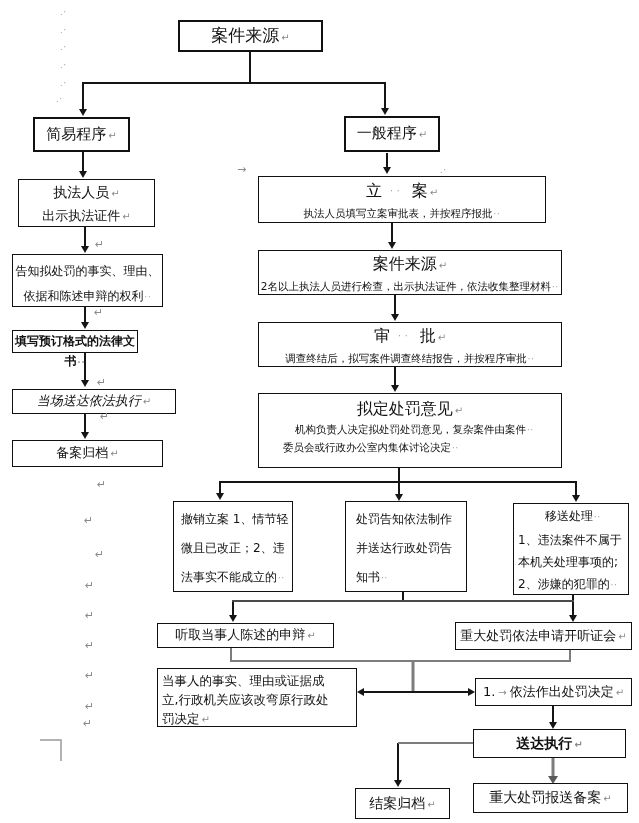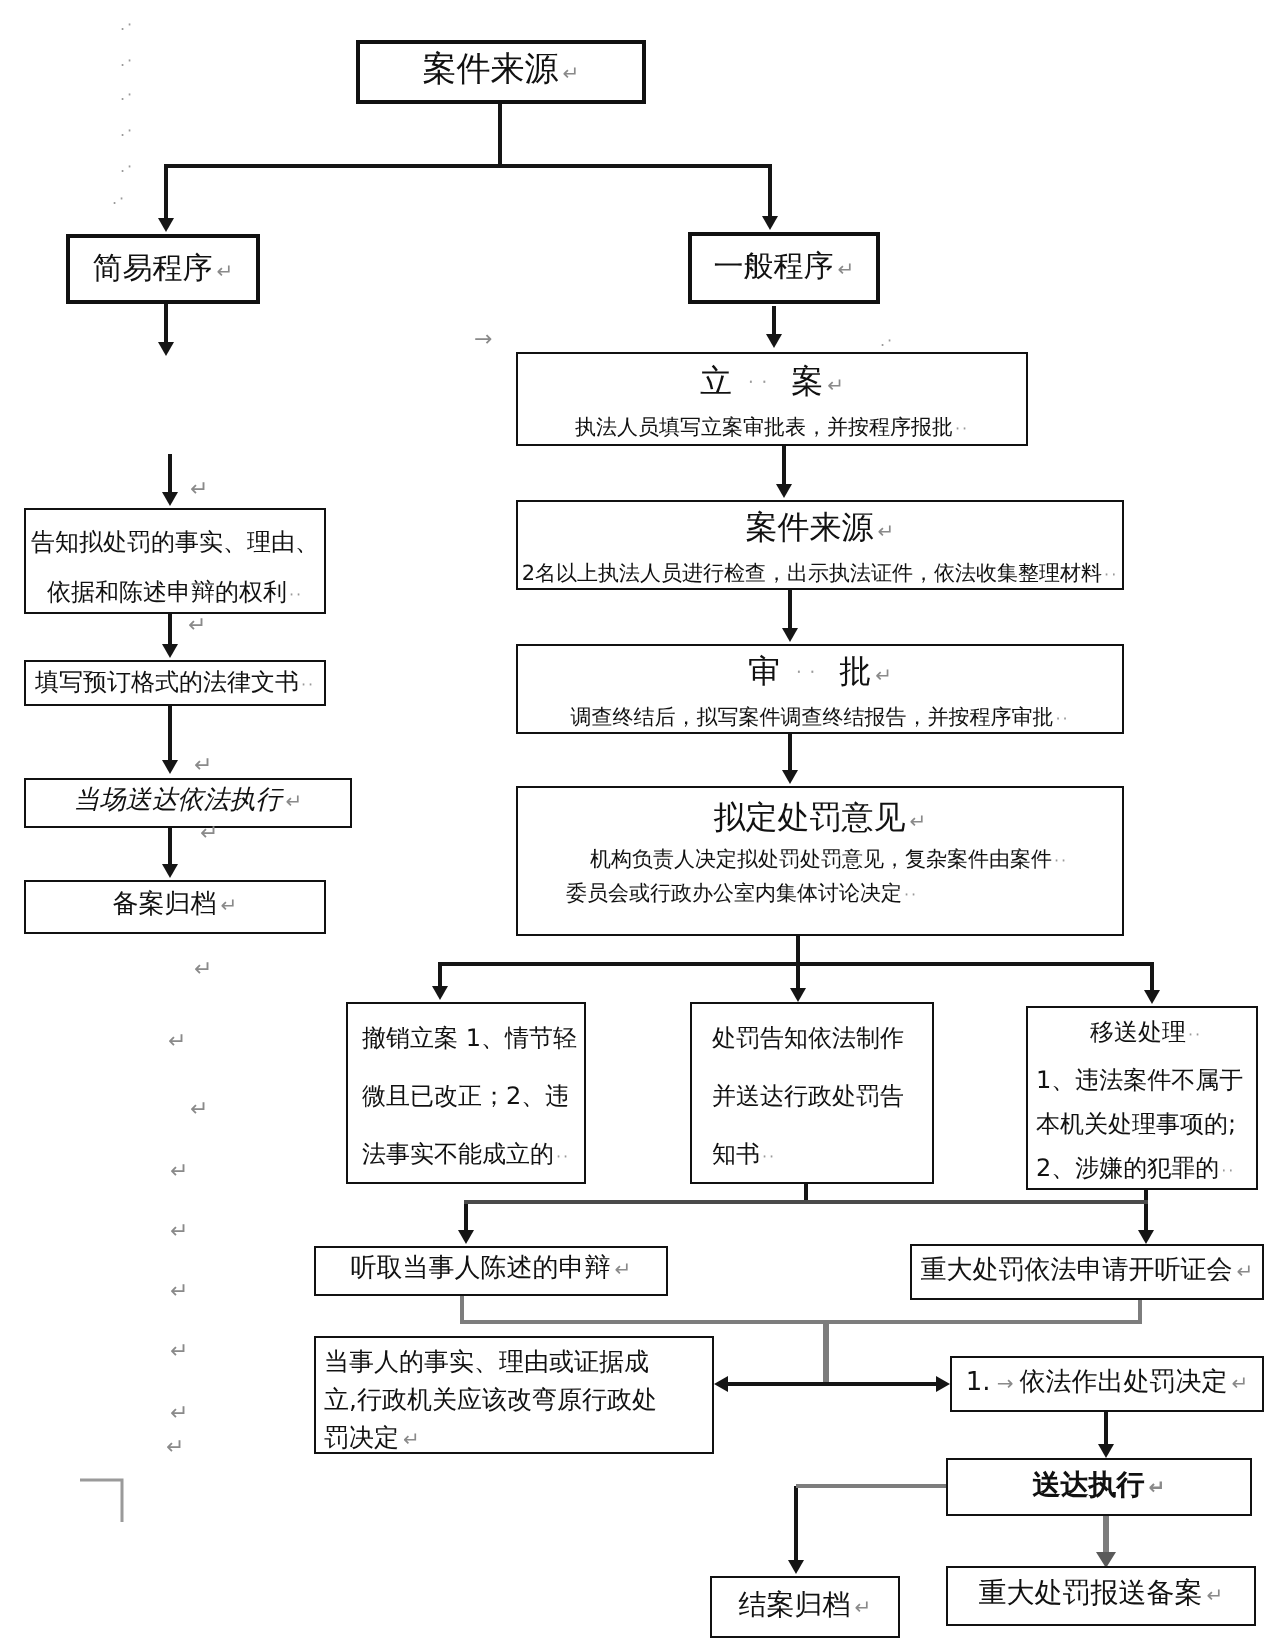--- a/index.html
+++ b/index.html
@@ -106,39 +106,43 @@
   </div>
 
   <div class="node b2 t15" style="left:33px;top:117px;width:97px;height:35px;">
     <span>简易程序</span><span class="rm">↵</span>
   </div>
 
   <div class="node b2 t15" style="left:344px;top:116px;width:96px;height:36px;">
     <span>一般程序</span><span class="rm">↵</span>
   </div>
 
+  <div class="node t14" style="left:18px;top:179px;width:137px;height:48px;padding-top:1px;">
+    <div><span>执法人员</span><span class="rm">↵</span></div>
+    <div style="font-size:13px;"><span>出示执法证件</span><span class="rm">↵</span></div>
+  </div>
 
   <div class="node inf" style="left:12px;top:254px;width:151px;height:53px;padding-top:4px;">
     <div><span>告知拟处罚的事实、理由、</span></div>
     <div><span>依据和陈述申辩的权利</span><span class="dm">··</span></div>
   </div>
 
-  <div class="node small12" style="left:12px;top:330px;width:151px;height:23px;line-height:20px;">
+  <div class="node small12" style="left:12px;top:330px;width:126px;height:23px;line-height:20px;font-weight:bold;">
     <span>填写预订格式的法律文书</span><span class="dm">··</span>
   </div>
 
   <div class="node t13" style="left:12px;top:389px;width:164px;height:25px;font-style:italic;">
     <span>当场送达依法执行</span><span class="rm">↵</span>
   </div>
 
   <div class="node t13" style="left:12px;top:440px;width:151px;height:27px;line-height:24px;">
     <span>备案归档</span><span class="rm">↵</span>
   </div>
 
-  <div class="node" style="left:258px;top:176px;width:256px;height:47px;padding-top:1px;">
+  <div class="node" style="left:258px;top:176px;width:288px;height:47px;padding-top:1px;">
     <div class="t16">
       <span>立</span><span class="sp">··</span><span>案</span><span class="rm">↵</span>
     </div>
     <div class="sub"><span>执法人员填写立案审批表，并按程序报批</span><span class="dm">··</span></div>
   </div>
 
   <div class="node" style="left:258px;top:250px;width:304px;height:45px;">
     <div class="t16"><span>案件来源</span><span class="rm">↵</span></div>
     <div class="sub"><span>2名以上执法人员进行检查，出示执法证件，依法收集整理材料</span><span class="dm">··</span></div>
   </div>

